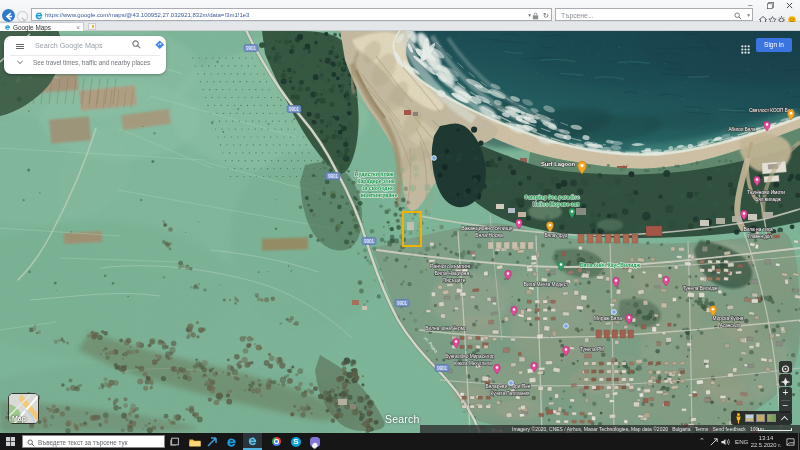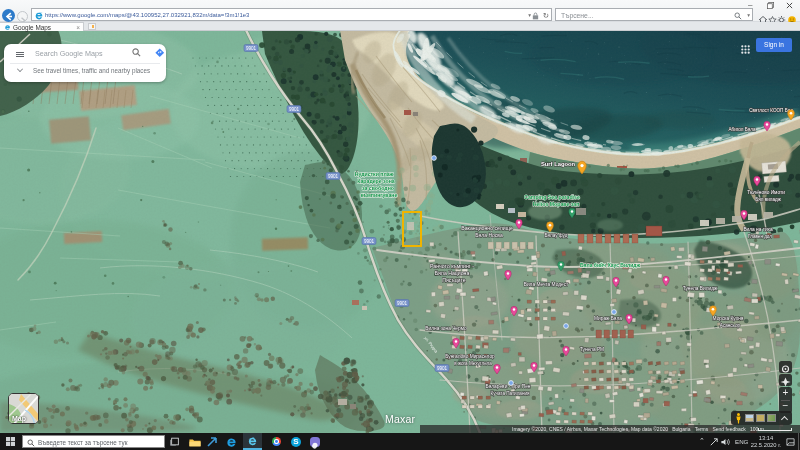--- a/index.html
+++ b/index.html
@@ -2702,21 +2702,21 @@
       <path d="M0,0 C-2.6,-3.4 -3.4,-5 -3.4,-6.8 A3.4,3.4 0 1 1 3.4,-6.8 C3.4,-5 2.6,-3.4 0,0 Z" fill="#34a06a" stroke="#1c7046" stroke-width="0.5"></path>
       <circle cx="0" cy="-6.8" r="1.3" fill="#fff"></circle>
     </g>
 <circle cx="614" cy="312" r="2.4" fill="#7aa7e8" stroke="#fff" stroke-width="0.7"></circle>
 <circle cx="566" cy="326" r="2.4" fill="#7aa7e8" stroke="#fff" stroke-width="0.7"></circle>
 <circle cx="511" cy="383" r="2.4" fill="#7aa7e8" stroke="#fff" stroke-width="0.7"></circle>
 <circle cx="434" cy="158" r="2.4" fill="#7aa7e8" stroke="#fff" stroke-width="0.7"></circle>
 </svg>
 <div style="position:absolute;left:402px;top:211px;width:20px;height:36px;border:2.2px solid #f0b400;"></div>
 
-<div style="position:absolute;left:4px;top:44px;width:162px;height:38px;background:#fff;border-radius:7px;box-shadow:0 1px 3px rgba(0,0,0,.3);">
+<div style="position:absolute;left:4px;top:36px;width:162px;height:38px;background:#fff;border-radius:7px;box-shadow:0 1px 3px rgba(0,0,0,.3);">
   <div style="position:absolute;left:12px;top:7.5px;width:8px;height:6px;">
     <div style="height:1.1px;background:#63676c;margin-bottom:1.3px"></div>
     <div style="height:1.1px;background:#63676c;margin-bottom:1.3px"></div>
     <div style="height:1.1px;background:#63676c;"></div>
   </div>
   <div style="position:absolute;left:31px;top:4.5px;font-size:7.2px;color:#9aa0a6;">Search Google Maps</div>
   <svg style="position:absolute;left:128px;top:4px" width="9" height="9" viewBox="0 0 10 10">
       <circle cx="4" cy="4" r="3" fill="none" stroke="#757575" stroke-width="1.2"></circle>
       <line x1="6.3" y1="6.3" x2="9" y2="9" stroke="#757575" stroke-width="1.3"></line>
     </svg>
@@ -2775,21 +2775,21 @@
   <svg width="31" height="31">
       <rect width="31" height="31" fill="#d9d9d5"></rect>
    <path d="M0 10 C8 12 13 18 15 31 L0 31 Z" fill="#9fc88f"></path>
    <path d="M12 0 L31 22 L31 30 L10 6 Z" fill="#f2c976"></path>
    <path d="M31 0 L4 31" stroke="#fdfdfd" stroke-width="2" fill="none"></path>
    <path d="M0 22 L22 0" stroke="#e8e8e2" stroke-width="1.4" fill="none"></path>
    <path d="M16 16 C20 18 24 22 26 31" stroke="#aad4ef" stroke-width="1.2" fill="none"></path>
   </svg>
   <div style="position:absolute;left:3px;bottom:1px;color:#fff;font-size:7px;font-weight:700;text-shadow:0 0 2px #000">Map</div>
 </div>
-<div style="position:absolute;left:385px;top:412.5px;font-size:10.5px;color:#fff;text-shadow:0 0 3px rgba(0,0,0,.6);letter-spacing:0.2px">Maxar</div>
+<div style="position:absolute;left:385px;top:412.5px;font-size:10.5px;color:#fff;text-shadow:0 0 3px rgba(0,0,0,.6);letter-spacing:0.2px">Search</div>
 
 <div style="position:absolute;left:0;top:0;width:800px;height:22px;background:linear-gradient(#f8f9fa,#eef0f2);border-bottom:1px solid #d9dce0;">
   <div style="position:absolute;left:2px;top:9px;width:13px;height:13px;border-radius:50%;background:#2c7ac9;">
     <svg width="13" height="13" viewBox="0 0 13 13">
         <path d="M8.8 3.2 L5 6.5 L8.8 9.8" fill="none" stroke="#fff" stroke-width="1.6"></path>
         <line x1="5" y1="6.5" x2="10" y2="6.5" stroke="#fff" stroke-width="1.6"></line>
       </svg>
   </div>
   <div style="position:absolute;left:17px;top:10.5px;width:11px;height:11px;border-radius:50%;border:1px solid #c3c7cb;background:#f4f5f6;">
     <svg width="11" height="11" viewBox="0 0 13 13">

